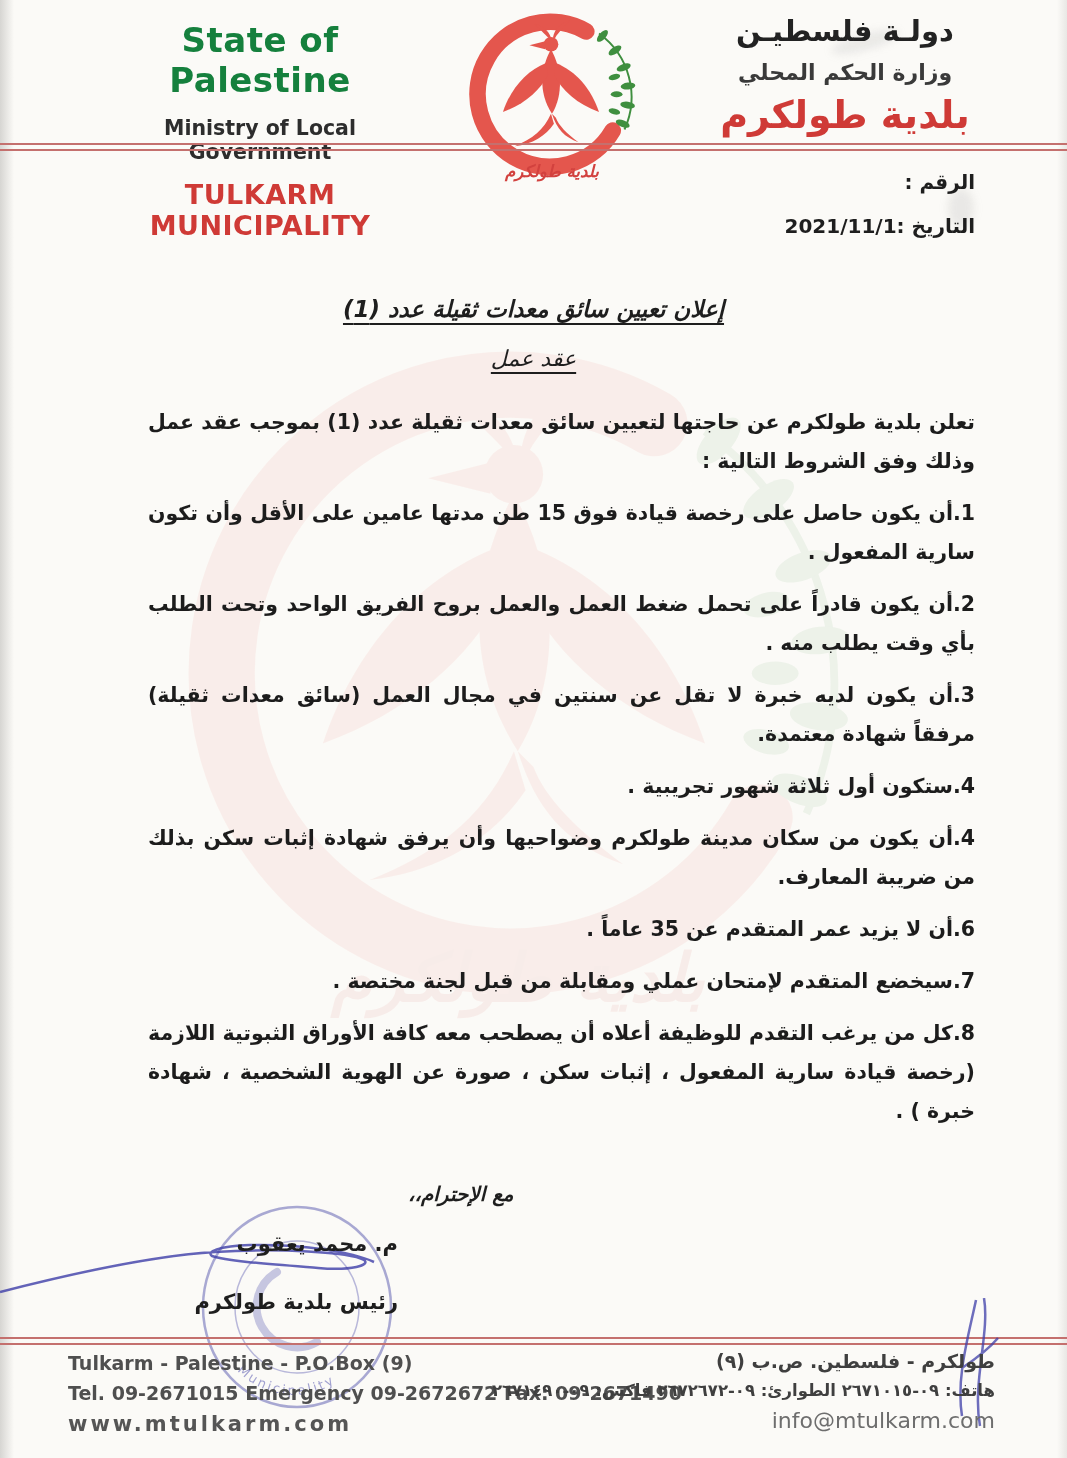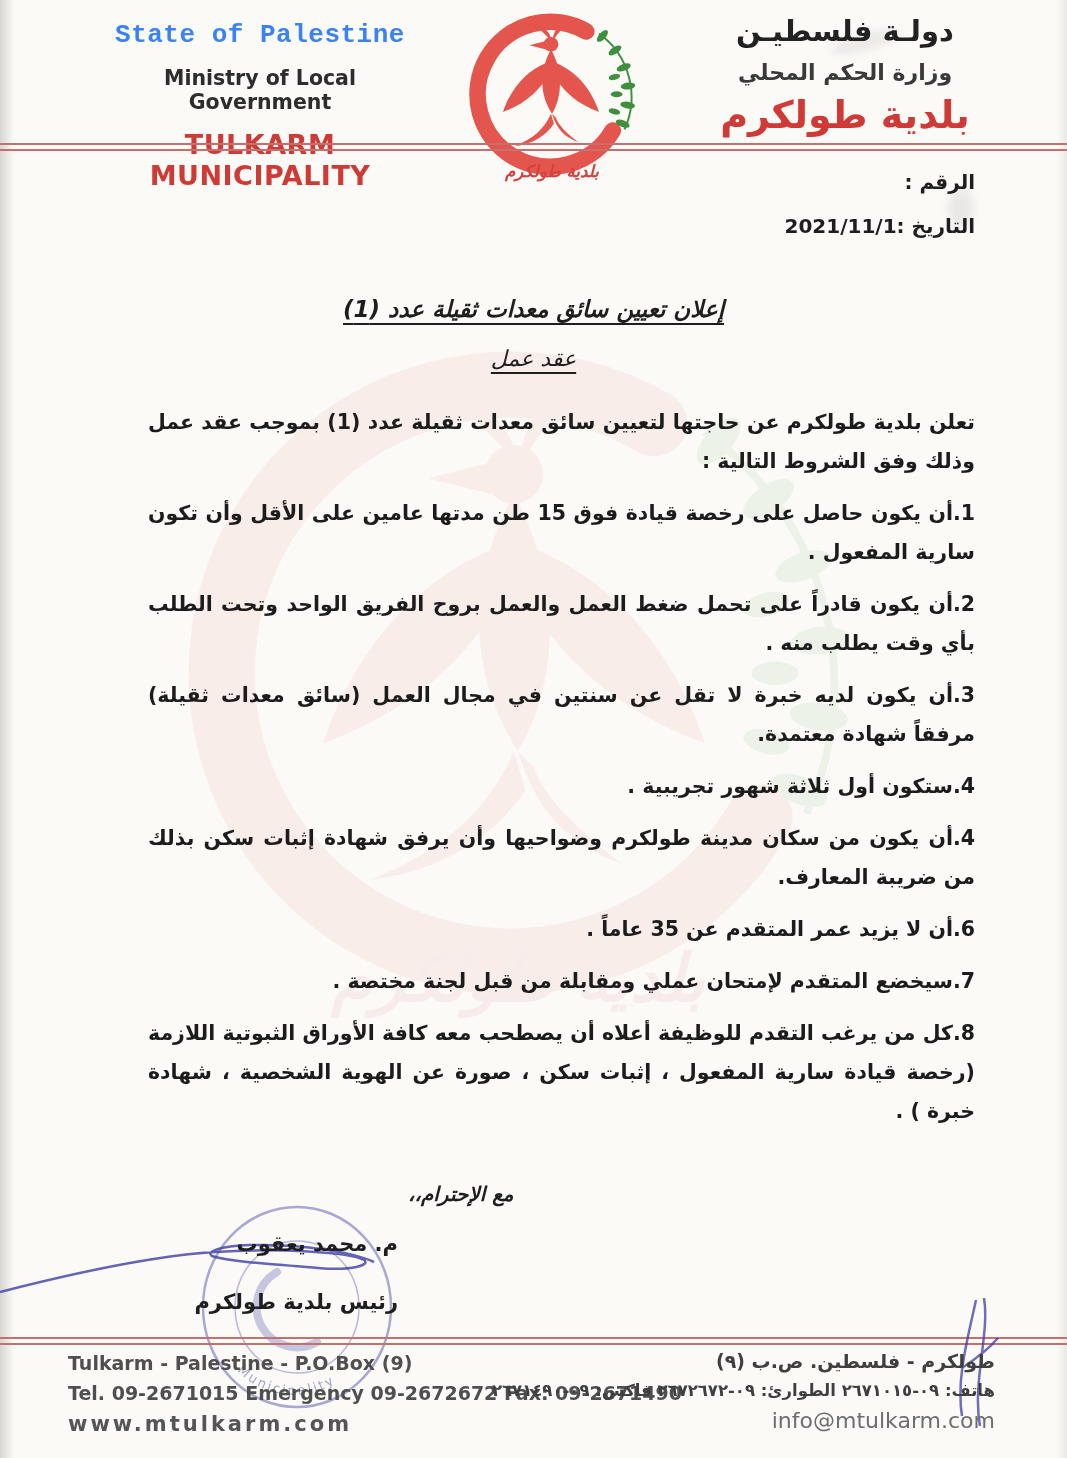--- a/index.html
+++ b/index.html
@@ -13,21 +13,21 @@
   .scan-edge-left{position:absolute;left:0;top:0;width:14px;height:100%;
     background:linear-gradient(to right, rgba(120,118,115,.28), rgba(120,118,115,0));}
   .scan-edge-right{position:absolute;right:0;top:0;width:10px;height:100%;
     background:linear-gradient(to left, rgba(150,148,145,.18), rgba(150,148,145,0));}
   .smudge{position:absolute;background:rgba(130,128,126,.14);border-radius:50%;filter:blur(4px);}
   .smudge.s1{left:830px;top:34px;width:70px;height:16px;transform:rotate(-15deg);}
   .smudge.s2{left:948px;top:188px;width:26px;height:40px;}
 
   
   .hdr-en{position:absolute;left:100px;top:20px;width:320px;text-align:center;direction:ltr;}
-  .hdr-en .l1{font-size:26px;font-weight:bold;color:#3b82f6;letter-spacing:.5px;font-family:Liberation Mono, monospace;}
+  .hdr-en .l1{font-size:34px;font-weight:bold;color:#15803d;letter-spacing:.5px;}
   .hdr-en .l2{font-size:20.5px;font-weight:bold;color:#2d2d2d;margin-top:16px;}
   .hdr-en .l3{font-size:27px;font-weight:bold;color:#cf3a36;margin-top:15px;letter-spacing:.5px;}
   .hdr-ar{position:absolute;right:52px;top:14px;width:340px;text-align:center;direction:rtl;}
   .hdr-ar .l1{font-size:29px;font-weight:bold;color:#222;}
   .hdr-ar .l2{font-size:22px;font-weight:600;color:#3a3a3a;margin-top:12px;}
   .hdr-ar .l3{font-size:38px;font-weight:bold;color:#cf3a36;margin-top:8px;}
   .logo{position:absolute;left:452px;top:8px;width:196px;height:auto;}
   .watermark{position:absolute;left:120px;top:330px;width:780px;opacity:.07;pointer-events:none;}
 
   .rule{position:absolute;left:0;right:0;height:4px;

